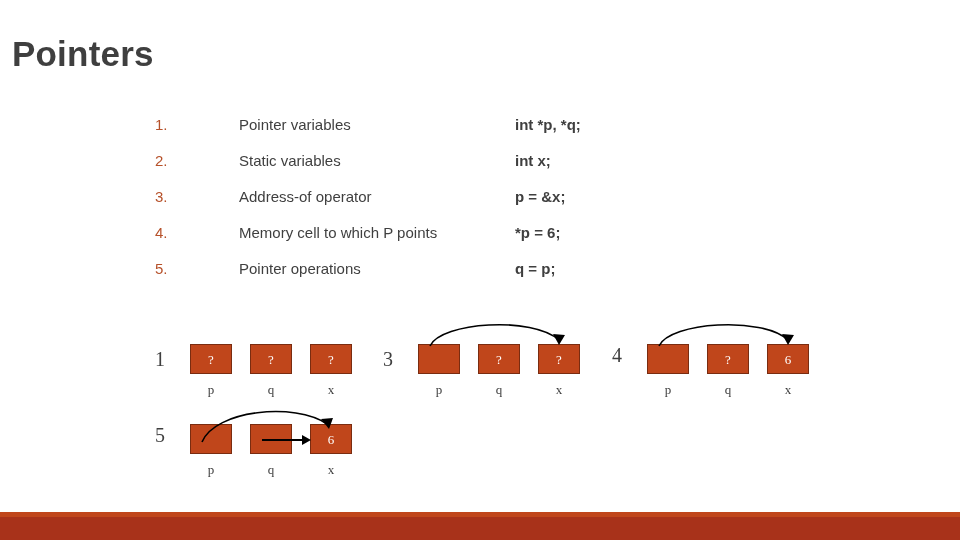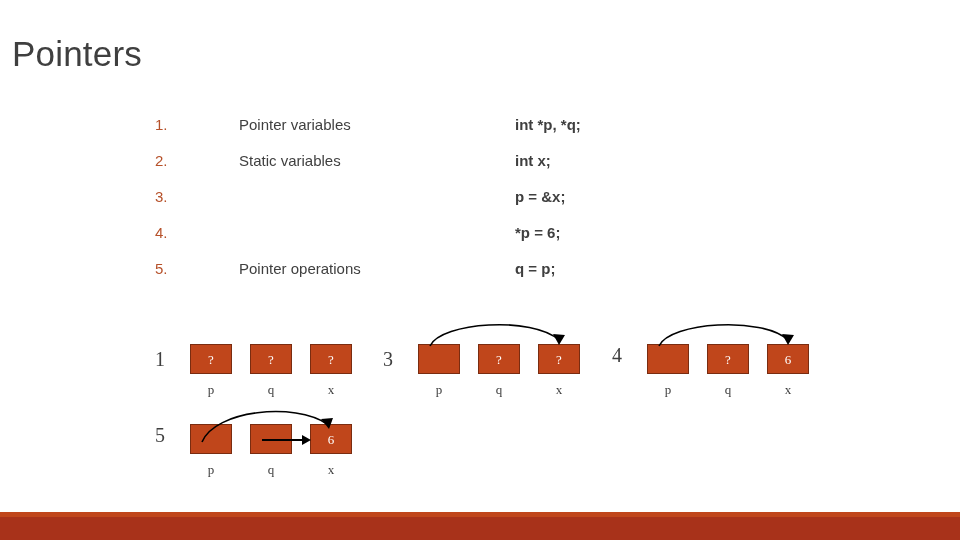--- a/index.html
+++ b/index.html
@@ -18,21 +18,21 @@
     position: relative;
     width: 960px;
     height: 540px;
   }
   .title {
     position: absolute;
     left: 12px;
     top: 34px;
     font-size: 35px;
     color: #3f3f3f;
-    font-weight: 400;
+    font-weight: 700;
     letter-spacing: 0.2px;
   }
   
   .list {
     position: absolute;
     left: 155px;
     top: 116px;
     width: 560px;
   }
   .row {
@@ -132,24 +132,26 @@
       <span class="desc">Pointer variables</span>
       <span class="code">int *p, *q;</span>
     </div>
     <div class="row">
       <span class="num">2.</span>
       <span class="desc">Static variables</span>
       <span class="code">int x;</span>
     </div>
     <div class="row">
       <span class="num">3.</span>
+      <span class="desc">Address-of operator</span>
       <span class="code">p = &amp;x;</span>
     </div>
     <div class="row">
       <span class="num">4.</span>
+      <span class="desc">Memory cell to which P points</span>
       <span class="code">*p = 6;</span>
     </div>
     <div class="row">
       <span class="num">5.</span>
       <span class="desc">Pointer operations</span>
       <span class="code">q = p;</span>
     </div>
   </div>
 
   <div class="group" style="left:155px; top:340px; width:220px; height:70px;">

